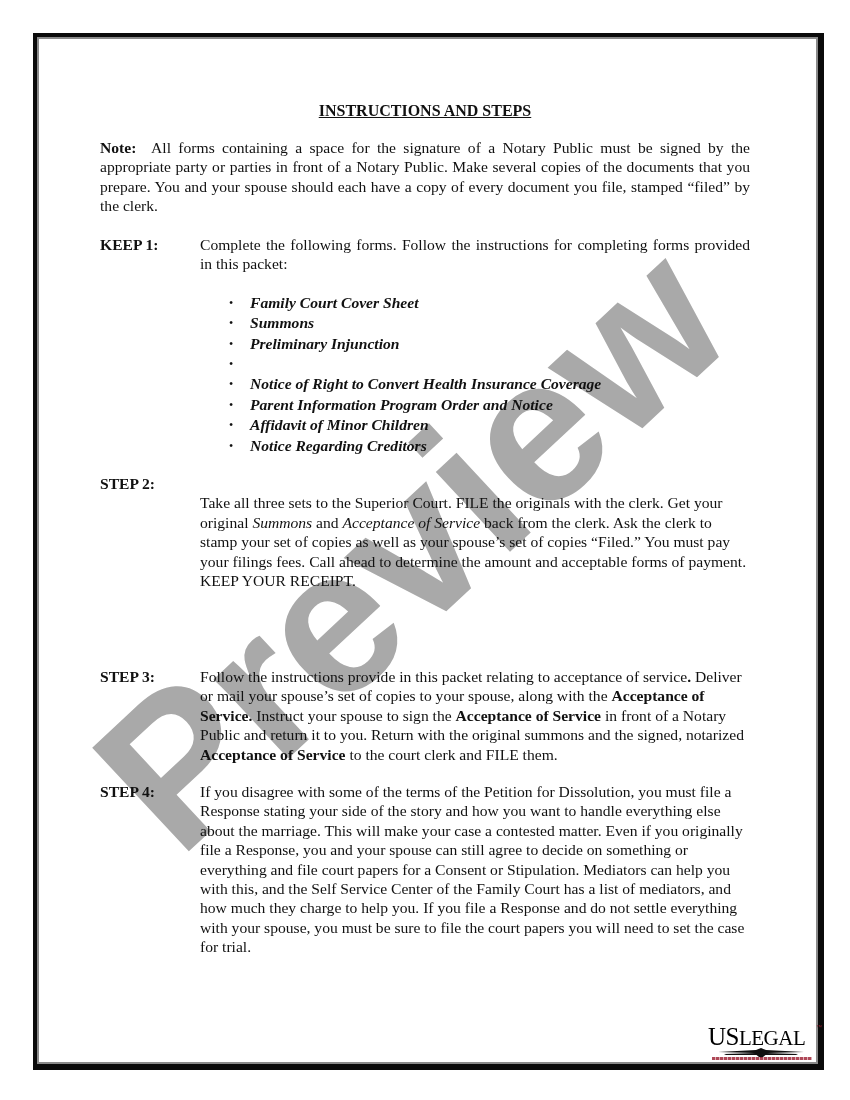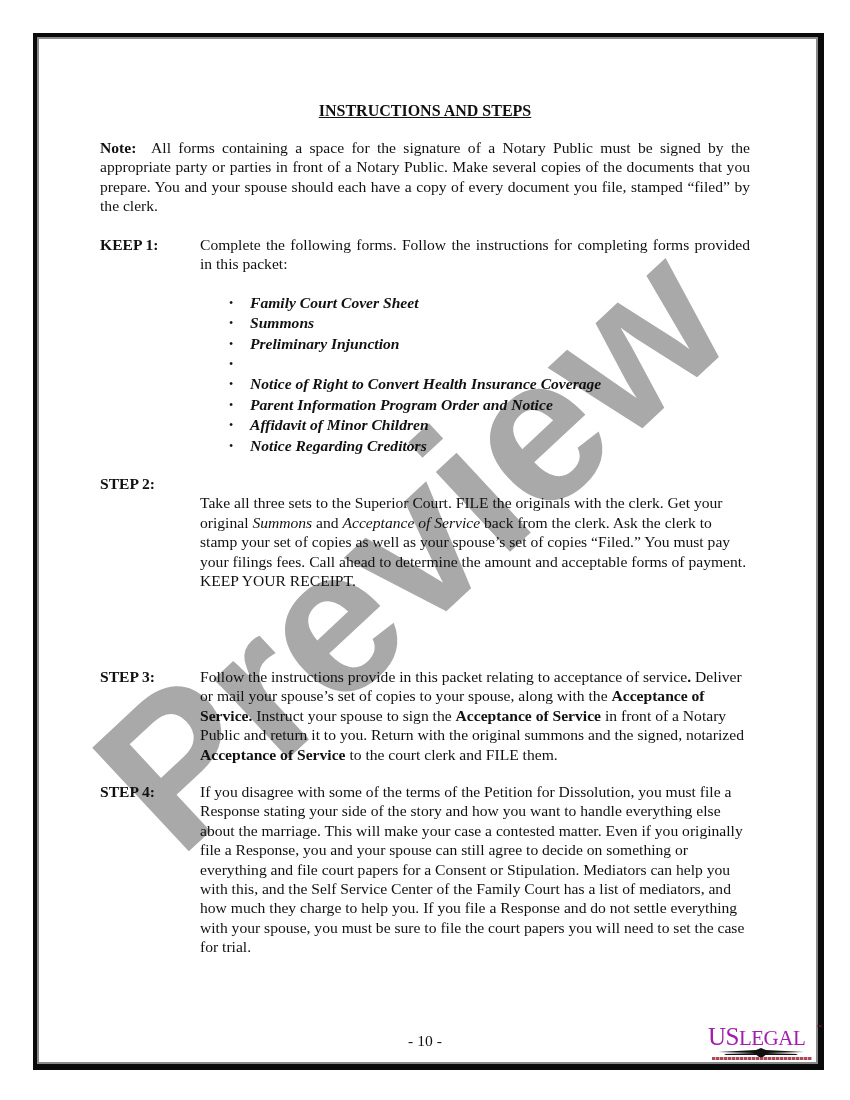--- a/index.html
+++ b/index.html
@@ -145,21 +145,21 @@
       height: 40px;
       z-index: 3;
     }
     .logo-text {
       position: absolute;
       left: 0;
       top: 0;
       font-family: "Liberation Serif", "DejaVu Serif", serif;
       font-size: 25px;
       line-height: 25px;
-      color: #a21caf;
+      color: #000000;
       letter-spacing: -0.5px;
       white-space: nowrap;
     }
     .logo-text .small-caps {
       font-size: 21px;
     }
     .logo-tm {
       position: absolute;
       left: 108px;
       top: 0px;
@@ -233,21 +233,20 @@
     </div>
   </div>
 
   <div class="step" style="top:782px;">
     <div class="step-label">STEP 4:</div>
     <div class="step-body">
       <p>If you disagree with some of the terms of the Petition for Dissolution, you must file a Response stating your side of the story and how you want to handle everything else about the marriage. This will make your case a contested matter. Even if you originally file a Response, you and your spouse can still agree to decide on something or everything and file court papers for a Consent or Stipulation. Mediators can help you with this, and the Self Service Center of the Family Court has a list of mediators, and how much they charge to help you. If you file a Response and do not settle everything with your spouse, you must be sure to file the court papers you will need to set the case for trial.</p>
     </div>
   </div>
 
-  <div class="page-number">- 10 -</div>
 </div>
 
 <div class="logo">
   <div class="logo-text"><span>US</span><span class="small-caps">LEGAL</span></div>
   <span class="logo-tm">™</span>
   <svg class="logo-eagle" viewBox="0 0 90 10" xmlns="http://www.w3.org/2000/svg">
     <path d="M2 4 L40 2 L45 0 L50 2 L88 4 L52 5 L47 9 L45 10 L43 9 L38 5 Z" fill="#111111"></path>
     <path d="M8 6 L40 5 L42 7 L10 7 Z" fill="#111111"></path>
     <path d="M82 6 L50 5 L48 7 L80 7 Z" fill="#111111"></path>
   </svg>

